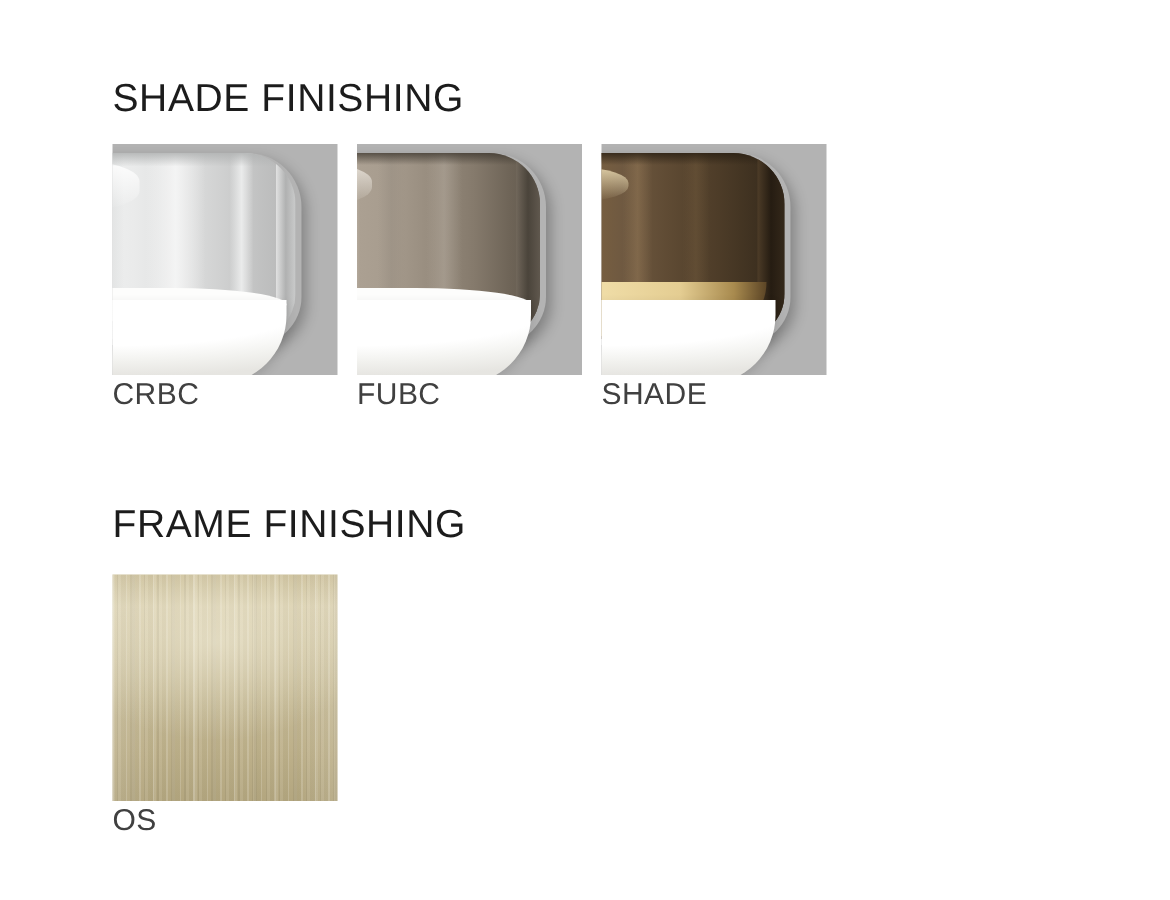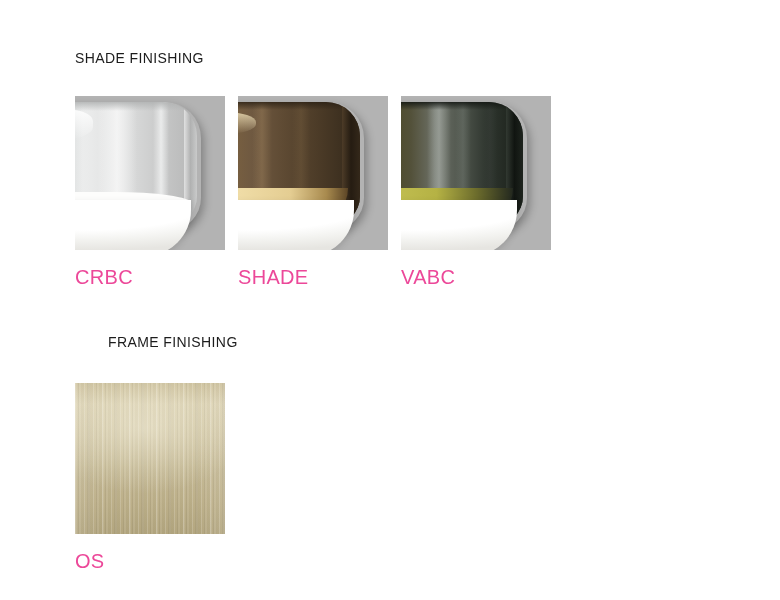--- a/index.html
+++ b/index.html
@@ -21,29 +21,29 @@
     position: absolute;
     left: 0; top: 0;
     width: 780px;
     height: 600px;
   }
 
   
   .section-title {
     position: absolute;
     left: 75px;
-    font-size: 14px;
+    font-size: 26px;
     letter-spacing: 0.4px;
     font-weight: 400;
     color: #1c1c1c;
     white-space: nowrap;
     font-family: "Liberation Sans", sans-serif;
   }
   #shade-title { top: 50px; }
-  #frame-title { top: 334px; margin-left: 33px; }
+  #frame-title { top: 334px; }
 
   
   .swatch-row {
     position: absolute;
     left: 75px;
     display: flex;
     gap: 13px;
   }
   #shade-row { top: 96px; }
   #frame-row { top: 383px; align-items: flex-end; }
@@ -57,24 +57,24 @@
     width: 150px;
     height: 154px;
     position: relative;
     overflow: hidden;
     background: #b3b3b3;
     display: block;
   }
   .swatch.frame-swatch { height: 151px; }
 
   .swatch-label {
-    margin-top: 17px;
+    margin-top: 3px;
     font-size: 20px;
     letter-spacing: 0.3px;
-    color: #ec4899;
+    color: #404040;
     line-height: 1;
     white-space: nowrap;
     display: block;
   }
 
   
 
   .lamp {
     position: absolute;
     left: -78px;
@@ -321,55 +321,55 @@
           <div class="topedge"></div>
           <div class="rim"></div>
         </div>
         <div class="lamp-shadow"></div>
         <div class="diffuser-top"></div>
         <div class="diffuser"></div>
       </div>
       <div class="swatch-label">CRBC</div>
     </div>
 
+    <div class="swatch-cell">
+      <div class="swatch">
+        <div class="lamp lamp-fubc">
+
+          <div class="band b2"></div>
+          <div class="band b3"></div>
+          <div class="band b4"></div>
+          <div class="gloss"></div>
+          <div class="topedge"></div>
+          <div class="rim"></div>
+        </div>
+        <div class="lamp-shadow"></div>
+        <div class="diffuser-top"></div>
+        <div class="diffuser"></div>
+      </div>
+      <div class="swatch-label">FUBC</div>
+    </div>
 
     <div class="swatch-cell">
       <div class="swatch">
         <div class="lamp lamp-tbbc">
 
           <div class="band b3"></div>
           <div class="band b4"></div>
           <div class="gloss"></div>
           <div class="topedge"></div>
           <div class="rim"></div>
         </div>
         <div class="lamp-shadow"></div>
         <div class="tbbc-pool"></div>
         <div class="diffuser"></div>
       </div>
       <div class="swatch-label">SHADE</div>
     </div>
 
-    <div class="swatch-cell">
-      <div class="swatch">
-        <div class="lamp lamp-vabc">
-
-          <div class="band b2"></div>
-          <div class="band b3"></div>
-          <div class="band b4"></div>
-
-          <div class="topedge"></div>
-          <div class="rim"></div>
-        </div>
-        <div class="lamp-shadow"></div>
-        <div class="vabc-pool"></div>
-        <div class="diffuser"></div>
-      </div>
-      <div class="swatch-label">VABC</div>
-    </div>
 
   </div>
 
   <div class="section-title" id="frame-title">FRAME FINISHING</div>
 
   <div class="swatch-row" id="frame-row">
 
     <div class="swatch-cell">
       <div class="swatch frame-swatch swatch-brass">
         <div class="brass-grain"></div>

